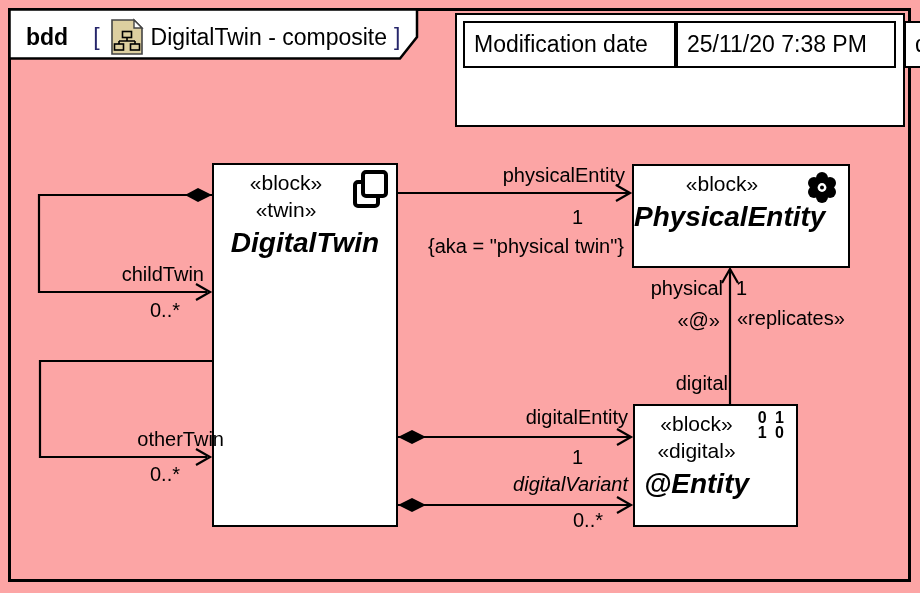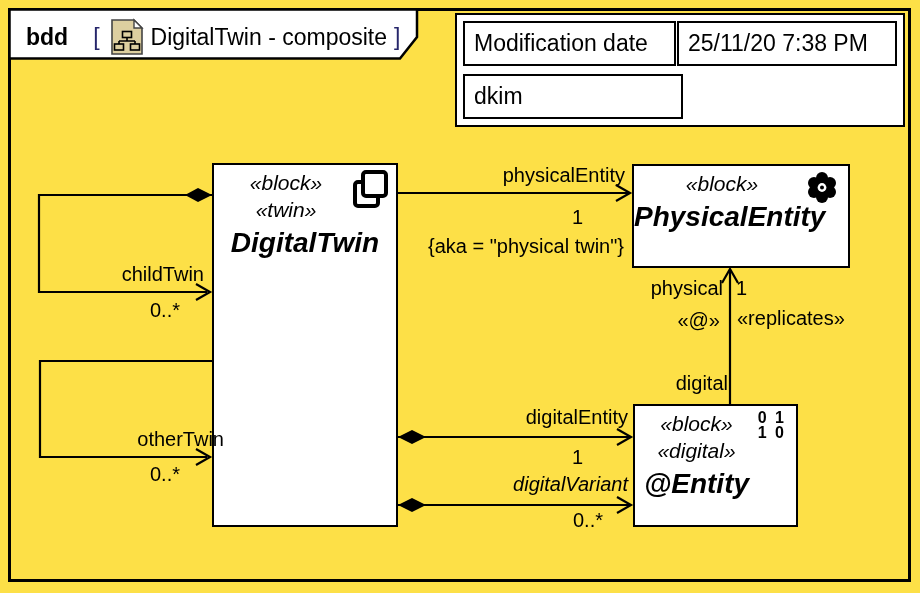--- a/index.html
+++ b/index.html
@@ -1,41 +1,41 @@
 <!DOCTYPE html>
 <html><head>
 <meta charset="utf-8">
 <style>
   html,body{margin:0;padding:0;background:#fff;}
-  .canvas{position:relative;width:920px;height:593px;background:#fde047;
+  .canvas{position:relative;width:920px;height:593px;background:#fca5a5;
           font-family:"Liberation Sans",sans-serif;color:#000;overflow:hidden;}
   .frame{position:absolute;left:8px;top:8px;width:897px;height:568px;
          border:3px solid #000;z-index:1;background:transparent;}
   .overlay{position:absolute;left:0;top:0;width:920px;height:593px;z-index:2;}
   
   .tabtext{position:absolute;left:26px;top:18px;z-index:4;display:flex;align-items:center;
            font-size:23px;white-space:nowrap;}
   .tabtext .kw{font-weight:bold;margin-right:18px;}
   .tabtext .bracket{color:#26266b;margin:0 7px;}
   .tabicon{margin:0 6px 0 2px;}
   
   .infotable{position:absolute;left:455px;top:13px;width:450px;height:114px;
              border:2.5px solid #000;z-index:3;background:#fff;box-sizing:border-box;
-             display:flex;flex-direction:column;justify-content:space-between;padding:6px;gap:8px;}
+             display:flex;flex-direction:row;justify-content:space-between;padding:6px;gap:8px;}
   .inforow{display:flex;justify-content:space-between;height:47px;}
   .infocell{border:2px solid #000;box-sizing:border-box;display:flex;align-items:center;
             padding-left:9px;font-size:23px;background:#fff;}
   .infocell.lbl{width:213px;}
   .infocell.val{width:220px;}
   
   .block{position:absolute;background:#fff;border:2.5px solid #000;box-sizing:border-box;z-index:3;}
   .blk-dt{left:212px;top:163px;width:186px;height:364px;}
   .blk-pe{left:632px;top:164px;width:218px;height:104px;}
   .blk-en{left:633px;top:404px;width:165px;height:123px;}
-  .stereo{font-size:21px;line-height:27px;text-align:center;padding-right:38px;font-style:italic;}
+  .stereo{font-size:21px;line-height:27px;text-align:center;padding-right:38px;}
   .stwrap{padding-top:4px;}
   .bname{font-size:28px;font-weight:bold;font-style:italic;line-height:32px;
          text-align:center;margin-top:4px;}
   .pad-name .bname{padding-right:38px;}
   .cornericon{position:absolute;}
   .icon-copy{right:7px;top:4px;}
   .icon-atom{right:9px;top:1px;}
   .icon-binary{right:10px;top:4px;font-weight:bold;font-size:16px;line-height:15px;
                letter-spacing:2px;text-align:center;white-space:pre;}
   

